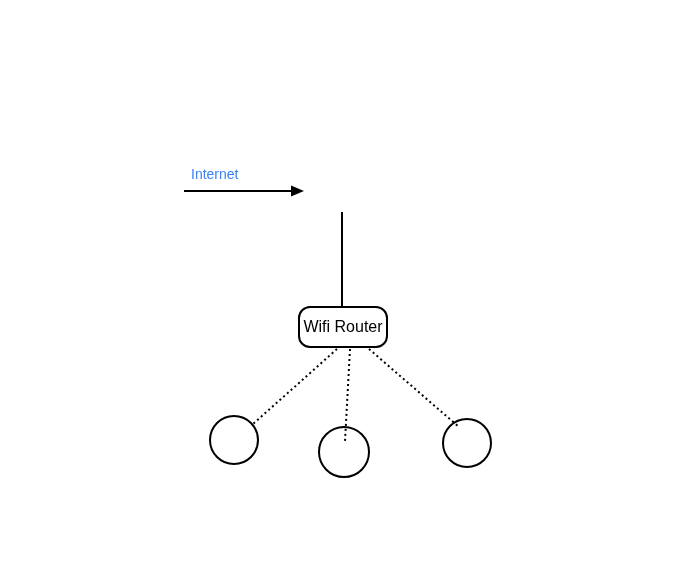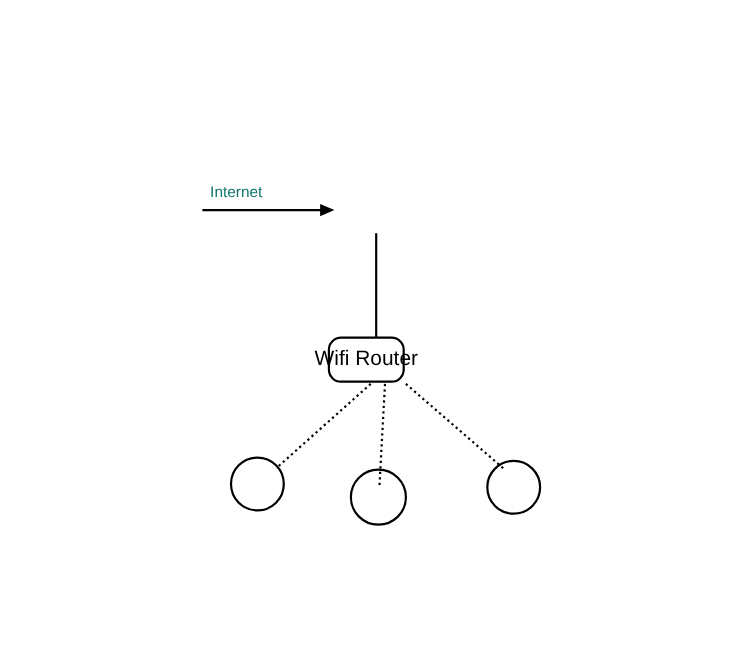--- a/index.html
+++ b/index.html
@@ -22,48 +22,48 @@
     top: 0;
     width: 686px;
     height: 588px;
   }
   .label-internet {
     position: absolute;
     left: 191px;
     top: 166px;
     font-size: 14px;
     line-height: 16px;
-    color: #0f766e;
+    color: #3b82f6;
     white-space: nowrap;
   }
   .node-server {
     position: absolute;
     left: 306px;
     top: 169px;
     width: 74px;
     height: 44px;
     box-sizing: border-box;
     border: 2px solid #000000;
     background: #ffffff;
     font-size: 15px;
     line-height: 17px;
     padding: 5px 0 0 6px;
     white-space: nowrap;
   }
   .node-router {
     position: absolute;
     left: 298px;
     top: 306px;
-    width: 70px;
+    width: 90px;
     height: 42px;
     box-sizing: border-box;
     border: 2px solid #000000;
     border-radius: 12px;
     background: #ffffff;
-    font-size: 19px;
+    font-size: 16px;
     display: flex;
     align-items: center;
     justify-content: center;
     white-space: nowrap;
   }
 </style>
 </head>
 <body>
 
 <div class="canvas">

